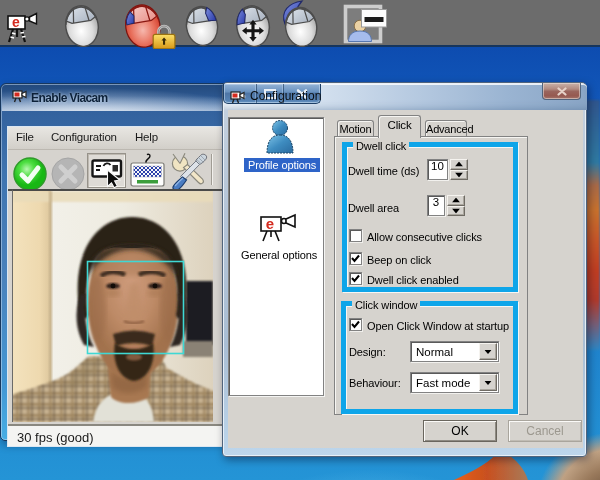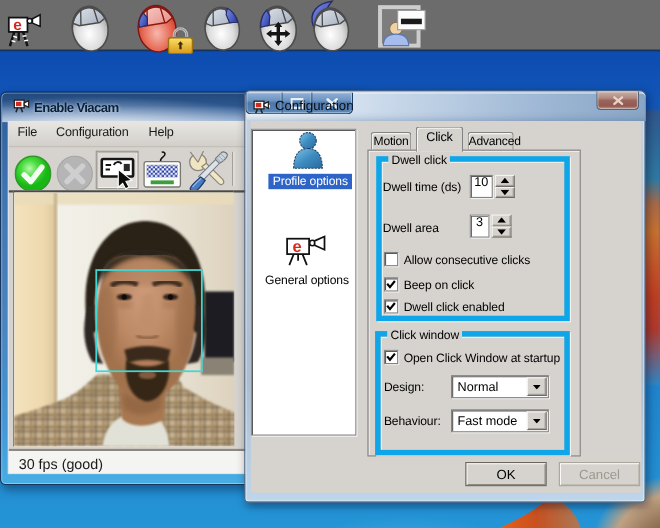--- a/index.html
+++ b/index.html
@@ -34,21 +34,21 @@
 #mw-sheen { left:1px; top:2px; width:328px; height:25px;
   background:radial-gradient(230px 36px at 85px 30px, rgba(255,255,255,.75), rgba(255,255,255,0) 78%),
              linear-gradient(180deg, rgba(255,255,255,0) 40%, rgba(235,245,255,.22) 70%, rgba(235,245,255,.5) 100%); }
 #mw-title { left:30px; top:7px; color:#0c2038; font-size:12px; font-weight:bold; letter-spacing:-0.6px; text-shadow:0 0 3px rgba(220,235,250,.8); }
 #mw-caps { left:222px; top:0; width:98px; height:20px; background:linear-gradient(180deg,#93b2d6 0%, #6b93c0 40%, #4f76a6 50%, #5784b6 90%, #74a0ca 100%); z-index:2;
   border:1px solid #1d3f66; border-top:none; border-radius:0 0 5px 5px; box-shadow:inset 0 0 0 1px rgba(200,220,240,.55); display:flex; }
 #mw-caps .cap { position:relative; border-right:1px solid rgba(25,55,90,.6); box-shadow:inset -1px 0 0 rgba(195,215,240,.4); }
 #mw-caps .cap:last-child { border-right:none; box-shadow:none; }
 .glyph { position:absolute; left:50%; transform:translateX(-50%); }
 
-#mw-client { left:7px; top:27px; width:352px; height:319px; background:#d6d3ce; box-shadow:0 0 0 1px #dce7f2; }
+#mw-client { left:7px; top:43px; width:352px; height:319px; background:#d6d3ce; box-shadow:0 0 0 1px #dce7f2; }
 #mw-menu { left:0; top:0; width:100%; height:23px; background:linear-gradient(180deg,#e8e6e2,#d2cfc9); border-bottom:1px solid #bcb8b1; font-size:11.5px; letter-spacing:-0.2px; color:#1a1a1a; }
 #mw-menu span { position:absolute; top:4px; }
 #mw-toolbar { left:0; top:23px; width:100%; height:39px; background:#d6d3ce; }
 #mw-toolbar svg { position:absolute; }
 #tb-sep { left:203px; top:4px; width:2px; height:31px; border-left:1px solid #a09c94; border-right:1px solid #f2f0ec; }
 #mw-video { left:4px; top:62px; width:200px; height:233px; background:#f3f2ec; border-top:2px solid #4a4a48; border-left:1px solid #6a6a68; box-shadow:1px 0 0 #fff inset; }
 #mw-video svg { position:absolute; left:0; top:0; }
 #mw-status { left:0px; top:297px; width:316px; height:22px; background:#f4f4f2; border-top:2px solid #8a8880; font-size:13px; color:#1a1a1a; padding:4px 0 0 9px; }
 
 

